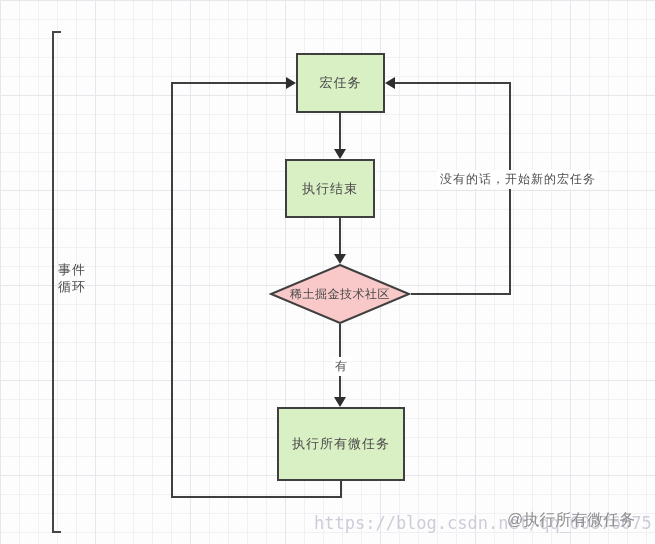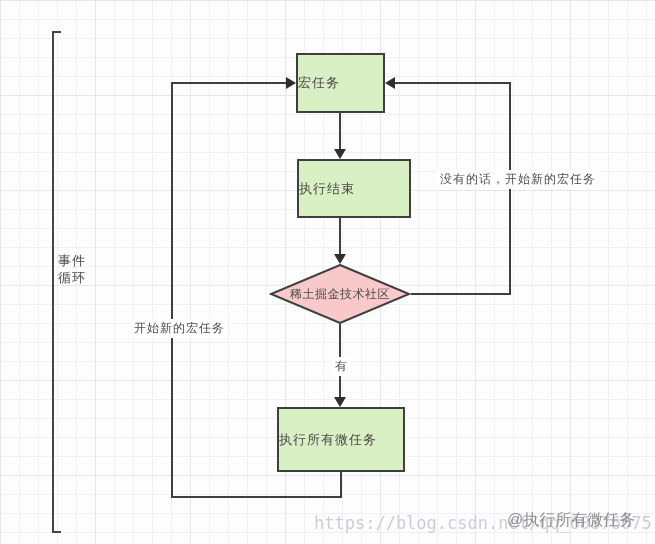--- a/index.html
+++ b/index.html
@@ -15,21 +15,21 @@
       linear-gradient(90deg, #f0f1f3 1px, transparent 1px);
     background-size:95px 95px, 95px 95px, 19px 19px, 19px 19px;
     font-family:"Liberation Sans","DejaVu Sans",sans-serif;
     color:#4a4a4a;
   }
   .line{position:absolute;background:#3f3f3f;}
   .node{
     position:absolute;
     border:2px solid #3f3f3f;
     background:#d9efc4;
-    display:flex;align-items:center;
+    display:flex;align-items:center;justify-content:center;
     font-size:13px;color:#4a4a4a;
     box-sizing:border-box;
     letter-spacing:1px;
   }
   .arrow{position:absolute;width:0;height:0;}
   .arrow.down{border-left:6px solid transparent;border-right:6px solid transparent;border-top:10px solid #2e2e2e;}
   .arrow.right{border-top:6px solid transparent;border-bottom:6px solid transparent;border-left:10px solid #2e2e2e;}
   .arrow.left{border-top:6px solid transparent;border-bottom:6px solid transparent;border-right:10px solid #2e2e2e;}
   .edge-label{
     position:absolute;
@@ -38,21 +38,21 @@
     padding:1px 3px;
     white-space:nowrap;
     letter-spacing:1px;
   }
   #bracket{
     position:absolute;left:52px;top:31px;width:9px;height:502px;
     border-left:2px solid #454545;border-top:2px solid #454545;border-bottom:2px solid #454545;
     box-sizing:border-box;
   }
   #bracket-label{
-    position:absolute;left:58px;top:252px;
+    position:absolute;left:58px;top:261px;
     font-size:13px;line-height:17px;color:#4a4a4a;letter-spacing:1px;
   }
   #diamond{position:absolute;left:269px;top:264px;width:142px;height:60px;}
   #diamond .diamond-text{
     position:absolute;left:0;top:0;width:100%;height:100%;
     display:flex;align-items:center;justify-content:center;
     font-size:12px;color:#4a4a4a;letter-spacing:0.5px;
   }
   #watermark-url{
     position:absolute;left:314px;top:513px;
@@ -76,53 +76,52 @@
   <div id="bracket-label">
     <div>事件</div>
     <div>循环</div>
   </div>
 
   <div class="line" style="left:171px;top:83px;width:2px;height:414px;"></div>
   <div class="line" style="left:171px;top:82px;width:117px;height:2px;"></div>
   <div class="arrow right" style="left:286px;top:77px;"></div>
   <div class="line" style="left:171px;top:496px;width:171px;height:2px;"></div>
   <div class="line" style="left:340px;top:472px;width:2px;height:26px;"></div>
-  <div class="edge-label" style="left:131px;top:319px;">开始新的宏任务</div>
 
   <div class="line" style="left:411px;top:293px;width:100px;height:2px;"></div>
   <div class="line" style="left:509px;top:83px;width:2px;height:212px;"></div>
   <div class="line" style="left:395px;top:82px;width:116px;height:2px;"></div>
   <div class="arrow left" style="left:385px;top:77px;"></div>
   <div class="edge-label" style="left:437px;top:170px;">没有的话，开始新的宏任务</div>
 
   <div class="node" style="left:296px;top:53px;width:89px;height:60px;">
     <span>宏任务</span>
   </div>
 
   <div class="line" style="left:339px;top:113px;width:2px;height:36px;"></div>
   <div class="arrow down" style="left:334px;top:149px;"></div>
 
-  <div class="node" style="left:297px;top:159px;width:114px;height:59px;">
+  <div class="node" style="left:285px;top:159px;width:90px;height:59px;">
     <span>执行结束</span>
   </div>
 
   <div class="line" style="left:339px;top:218px;width:2px;height:36px;"></div>
   <div class="arrow down" style="left:334px;top:254px;"></div>
 
   <div id="diamond">
     <svg width="142" height="60" viewBox="0 0 142 60">
       <polygon points="71,1 140,30 71,59 2,30" stroke="#3f3f3f" stroke-width="2" fill="#f9c9c9"></polygon>
     </svg>
     <div class="diamond-text">稀土掘金技术社区</div>
   </div>
 
   <div class="line" style="left:339px;top:324px;width:2px;height:73px;"></div>
   <div class="edge-label" style="left:332px;top:357px;">有</div>
   <div class="arrow down" style="left:334px;top:397px;"></div>
 
-  <div class="node" style="left:277px;top:407px;width:128px;height:65px;">
+  <div class="node" style="left:277px;top:407px;width:128px;height:74px;">
     <span>执行所有微任务</span>
   </div>
 
   <div id="watermark-url">https://blog.csdn.net/qq_60876075</div>
   <div id="watermark-community">@执行所有微任务</div>
 
 </div>
 
 </body></html>

